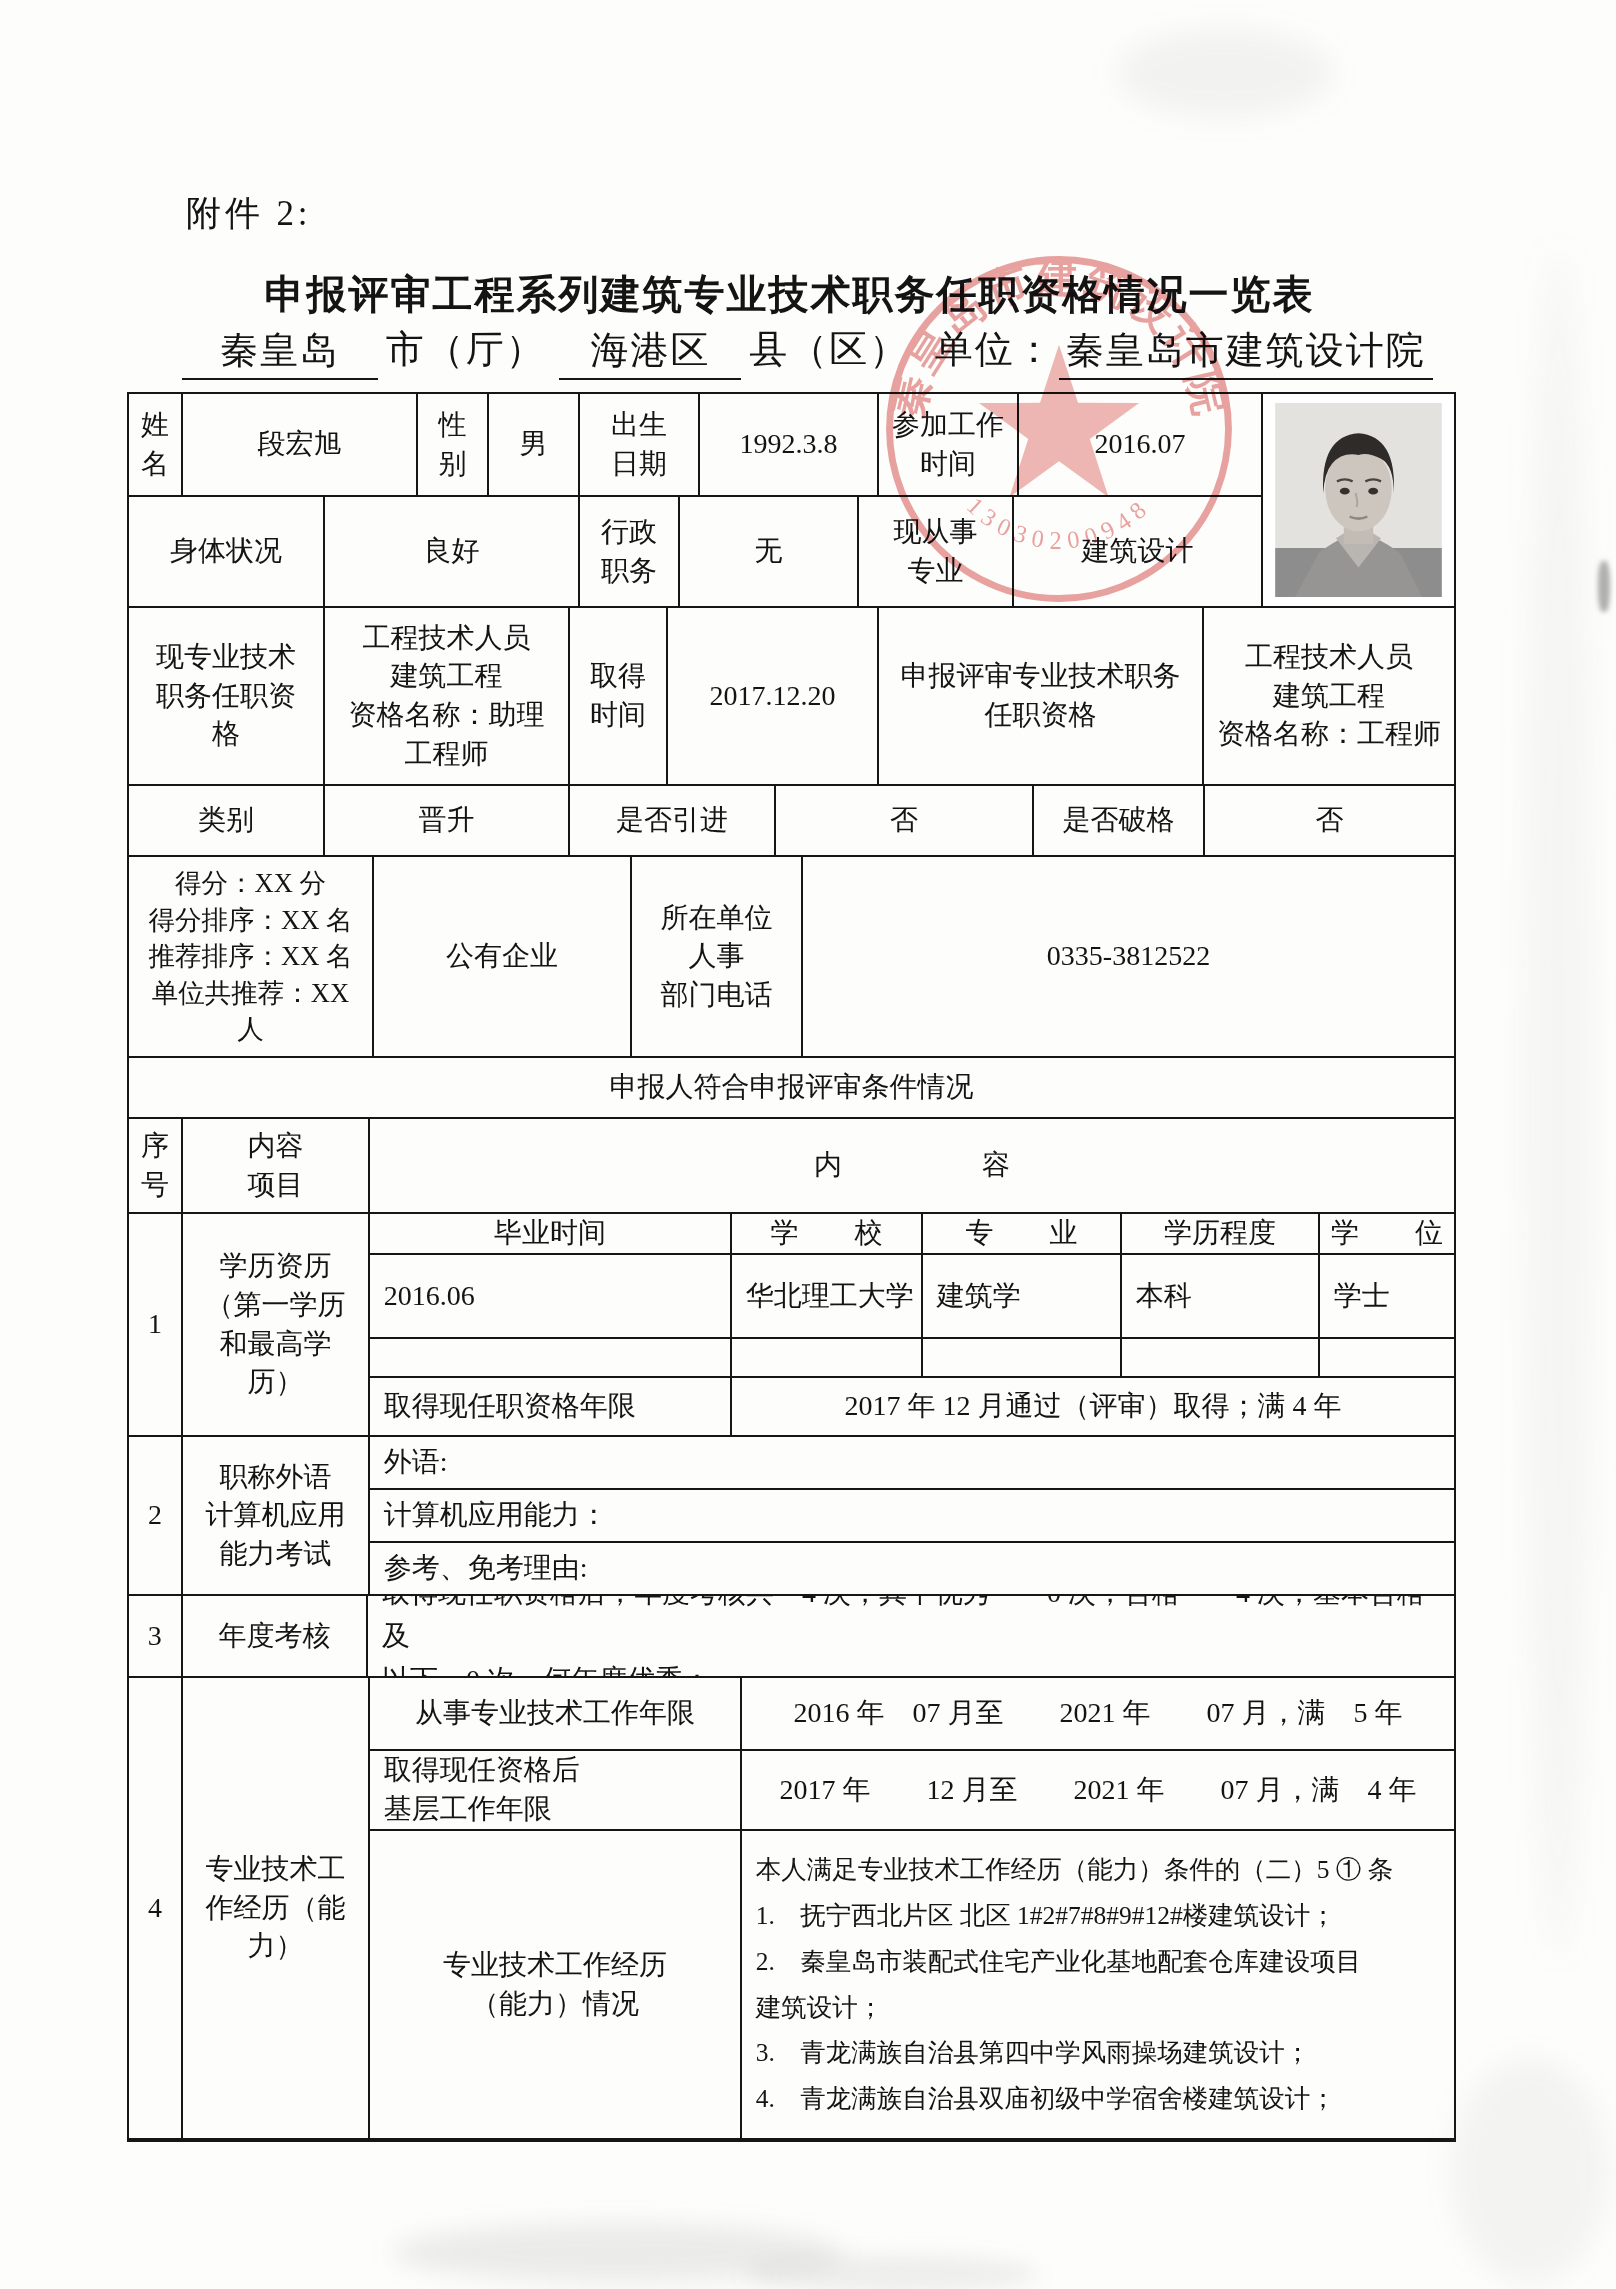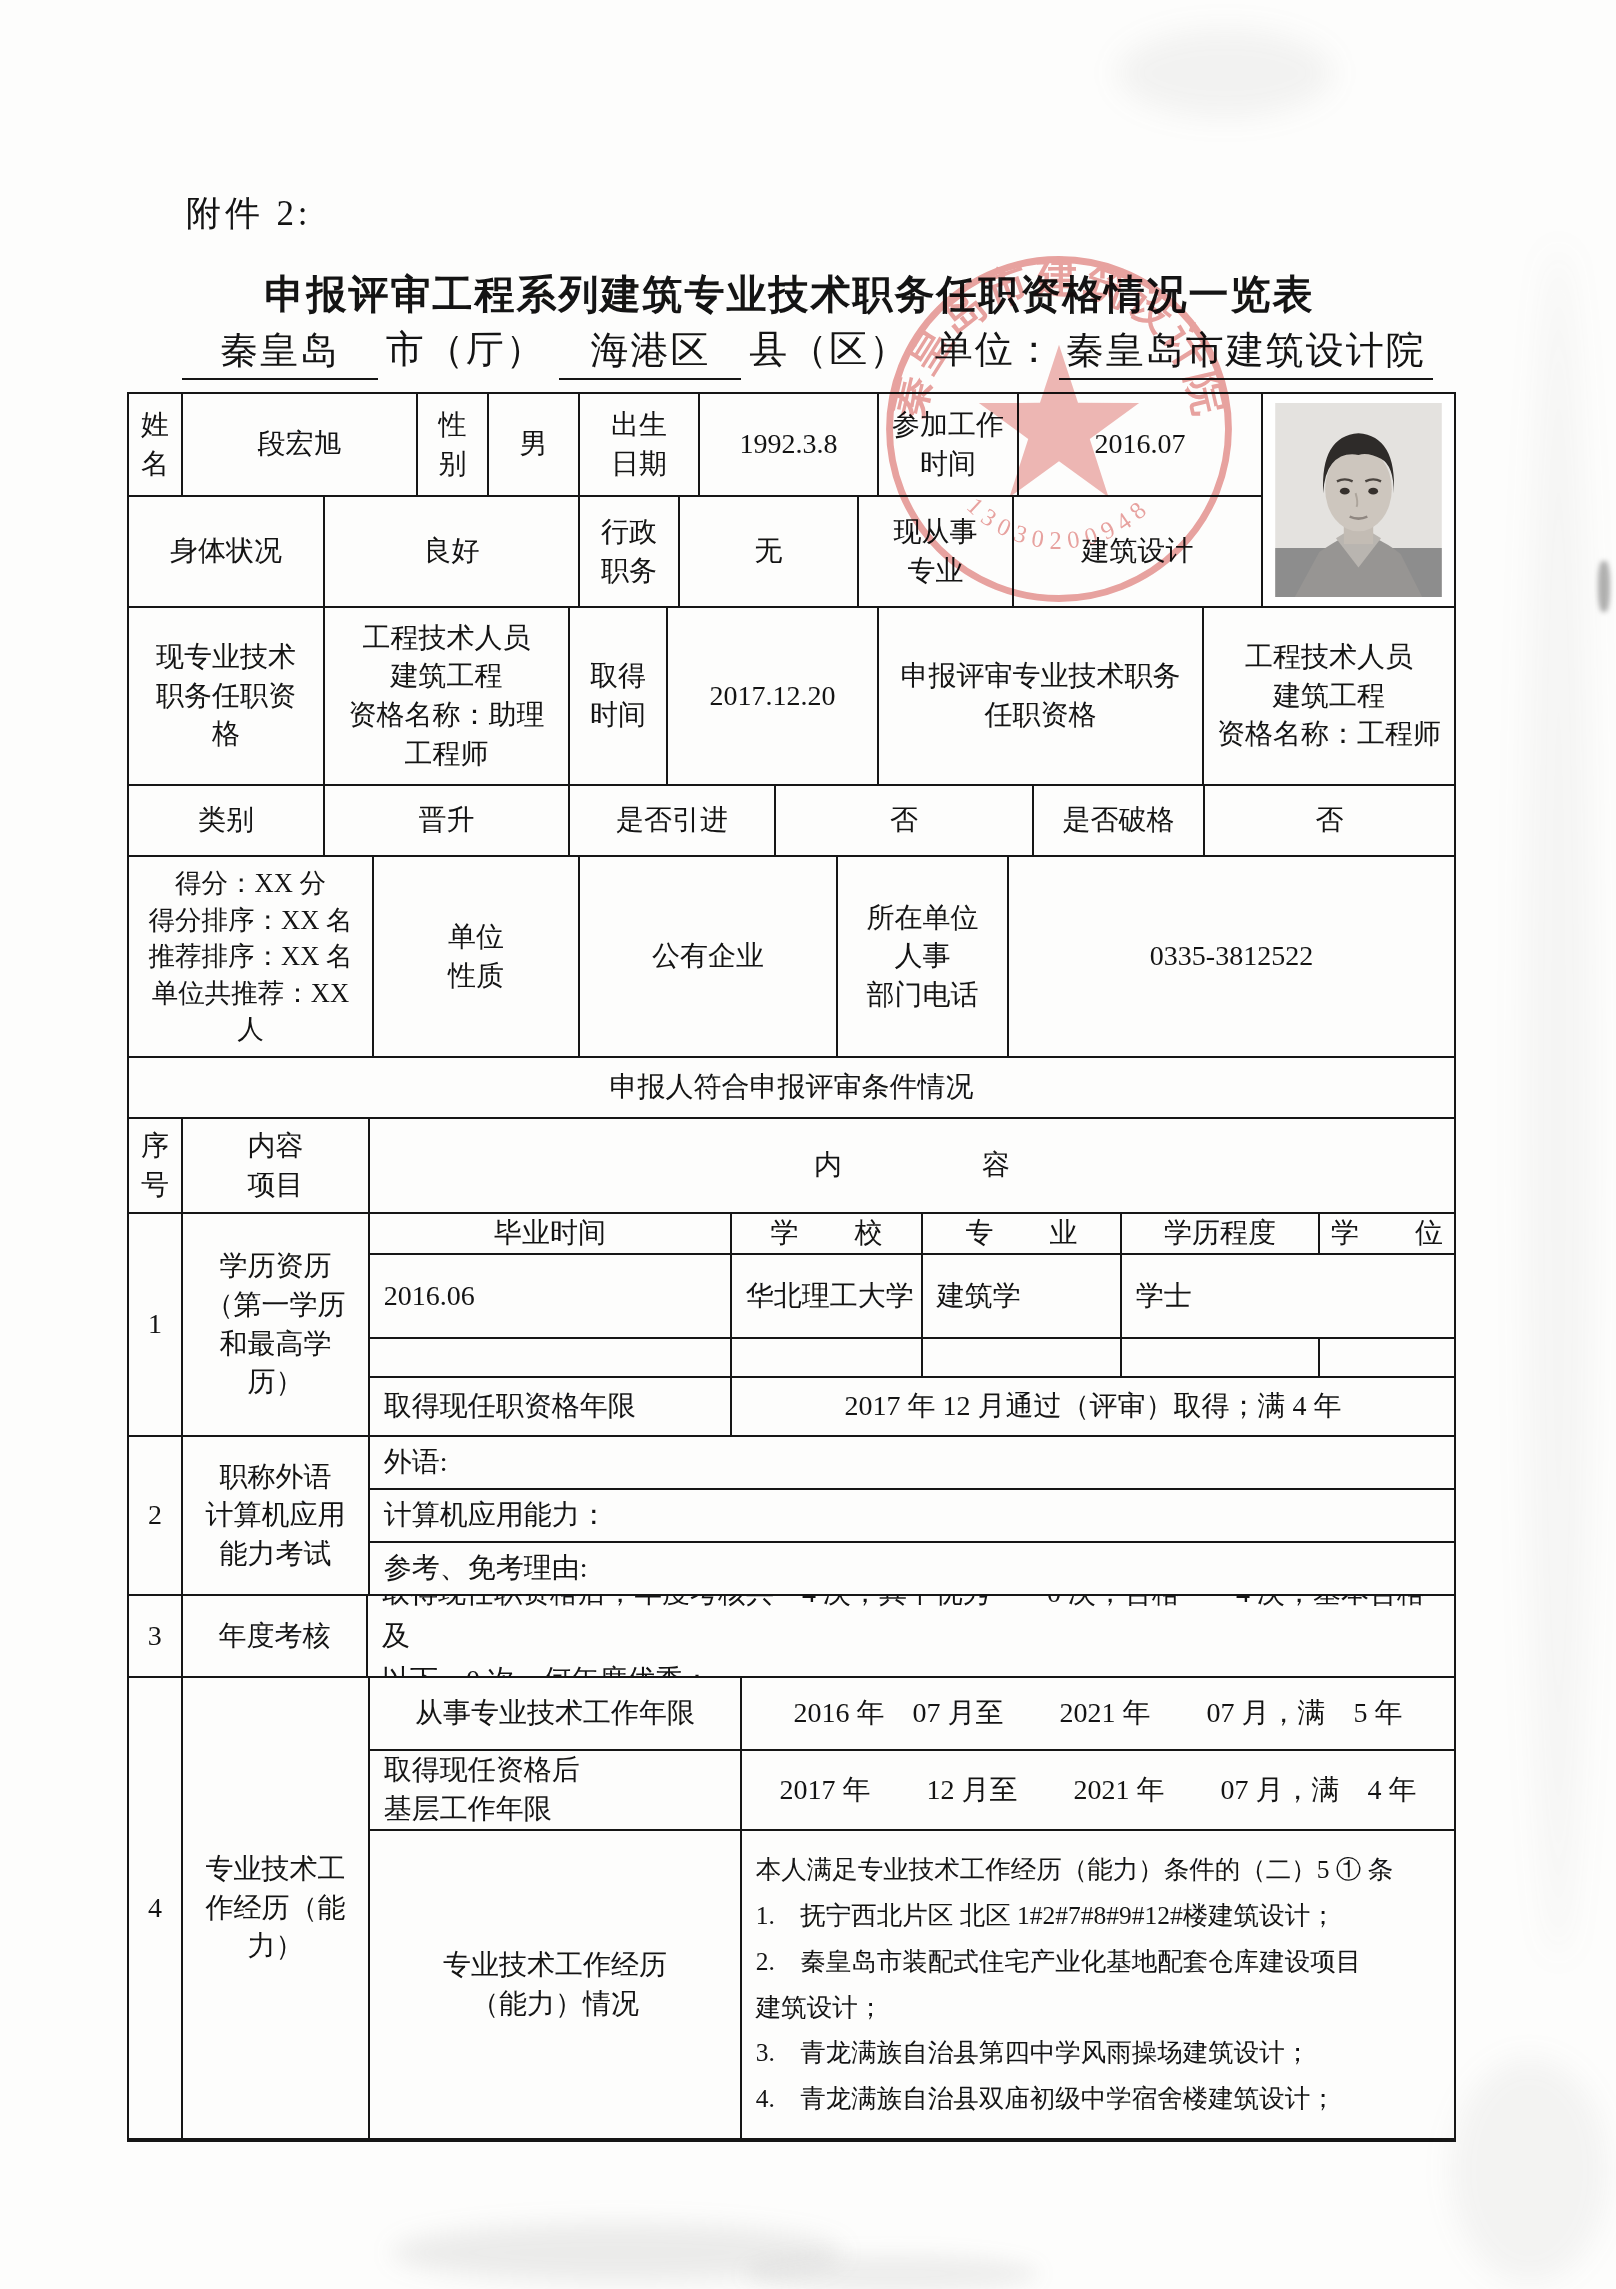--- a/index.html
+++ b/index.html
@@ -123,22 +123,20 @@
       <div class="c" style="width:171px">是否破格</div>
       <div class="c last flex1">否</div>
     </div>
 
     <div class="r" style="height:201px">
       <div class="c sm" style="width:245px">得分：XX 分
 得分排序：XX 名
 推荐排序：XX 名
 单位共推荐：XX
 人</div>
-      <div class="c" style="width:206px">单位
-性质</div>
       <div class="c" style="width:258px">公有企业</div>
       <div class="c" style="width:171px">所在单位
 人事
 部门电话</div>
       <div class="c last flex1">0335-3812522</div>
     </div>
 
     <div class="r" style="height:61px">
       <div class="c last flex1">申报人符合申报评审条件情况</div>
     </div>
@@ -162,20 +160,21 @@
           <div class="c" style="width:362px">毕业时间</div>
           <div class="c" style="width:191px">学　　校</div>
           <div class="c" style="width:199px">专　　业</div>
           <div class="c" style="width:198px">学历程度</div>
           <div class="c last flex1">学　　位</div>
         </div>
         <div class="r" style="height:84px">
           <div class="c al" style="width:362px">2016.06</div>
           <div class="c al" style="width:191px">华北理工大学</div>
           <div class="c al" style="width:199px">建筑学</div>
+          <div class="c al" style="width:198px">本科</div>
           <div class="c al last flex1">学士</div>
         </div>
         <div class="r" style="height:39px">
           <div class="c" style="width:362px"></div>
           <div class="c" style="width:191px"></div>
           <div class="c" style="width:199px"></div>
           <div class="c" style="width:198px"></div>
           <div class="c last flex1"></div>
         </div>
         <div class="r flex1">

